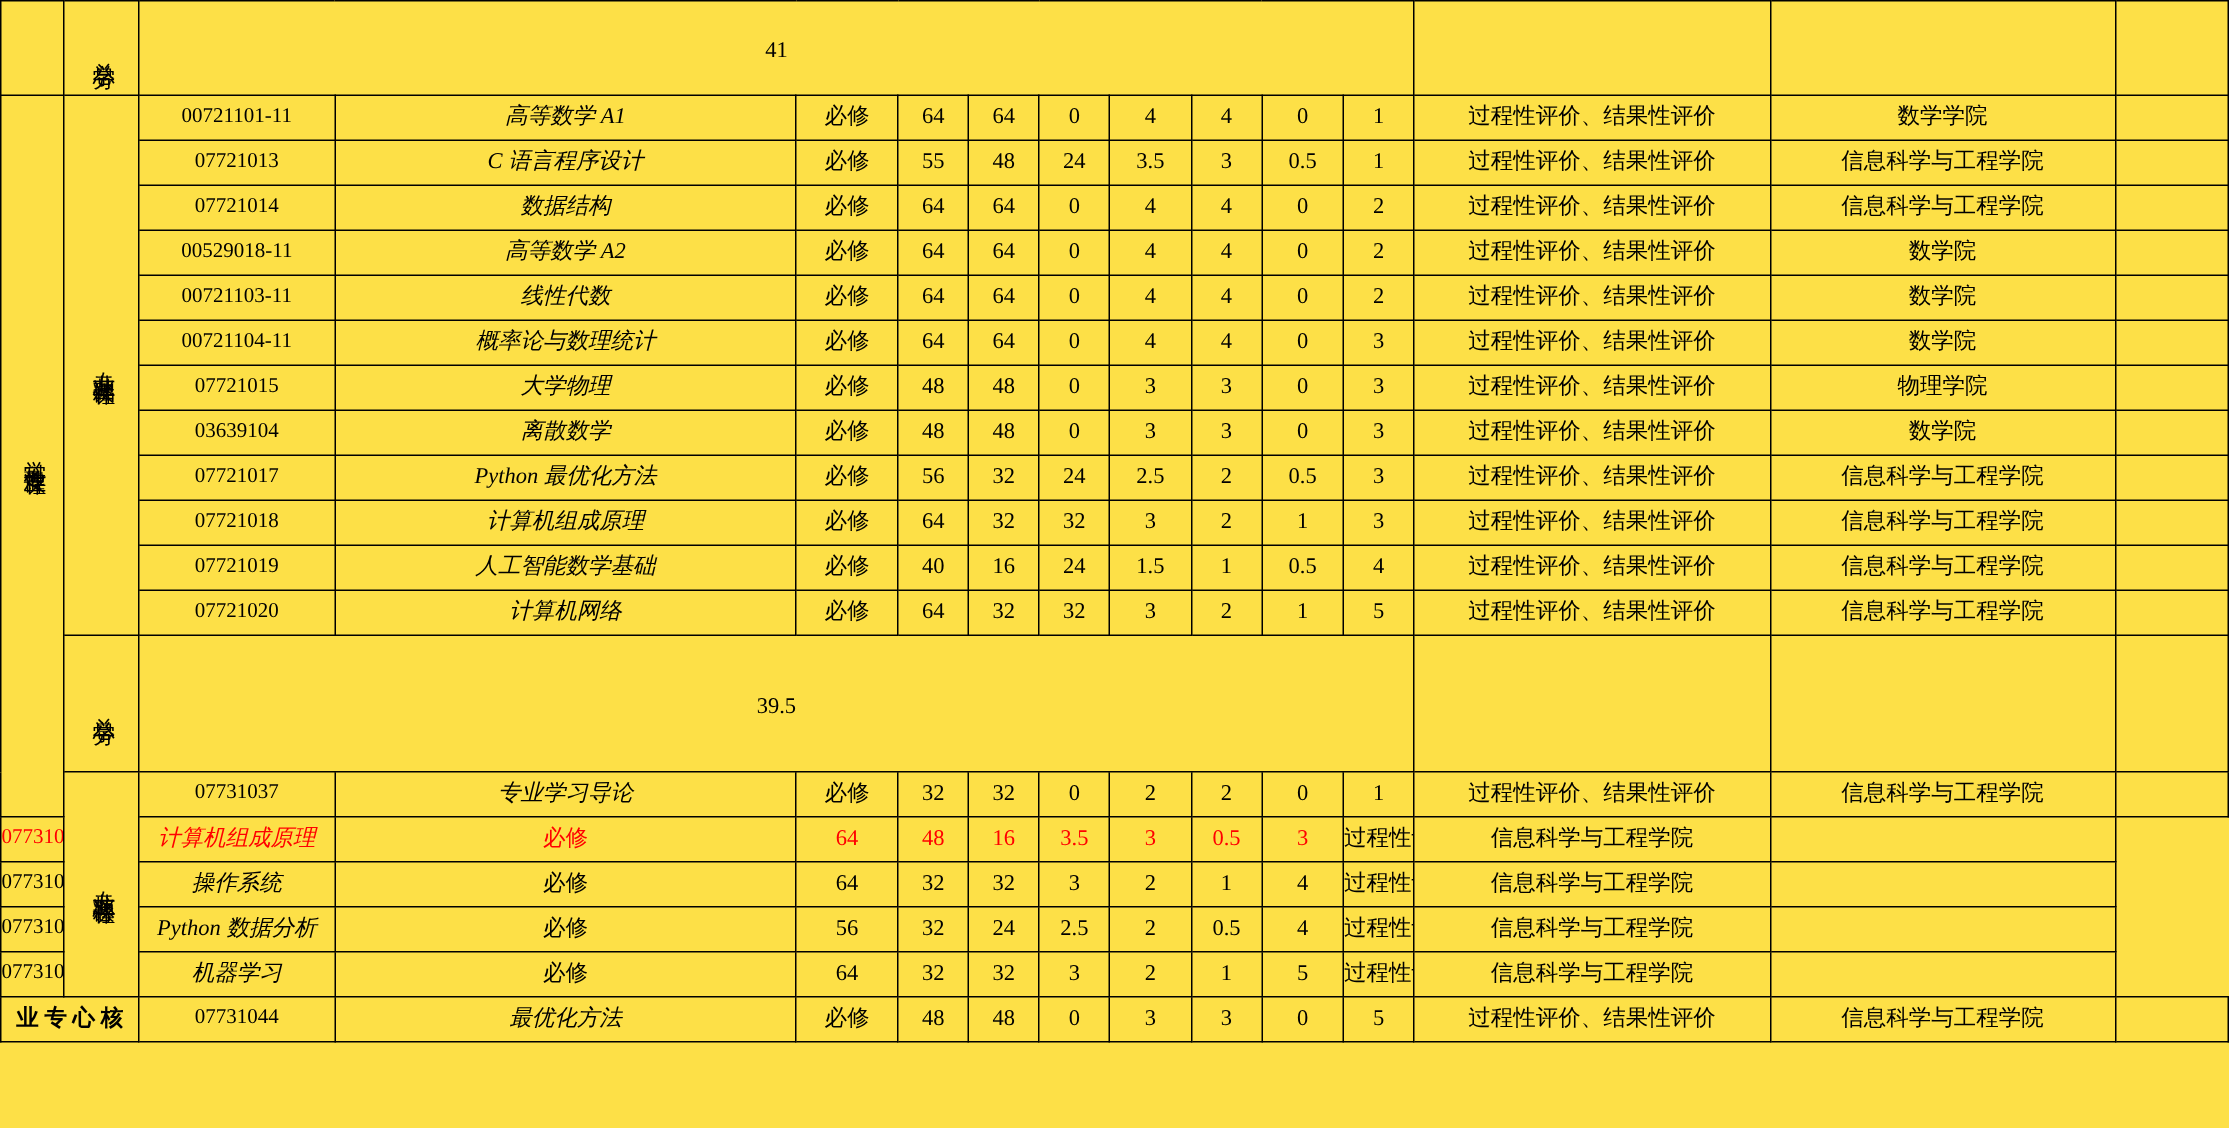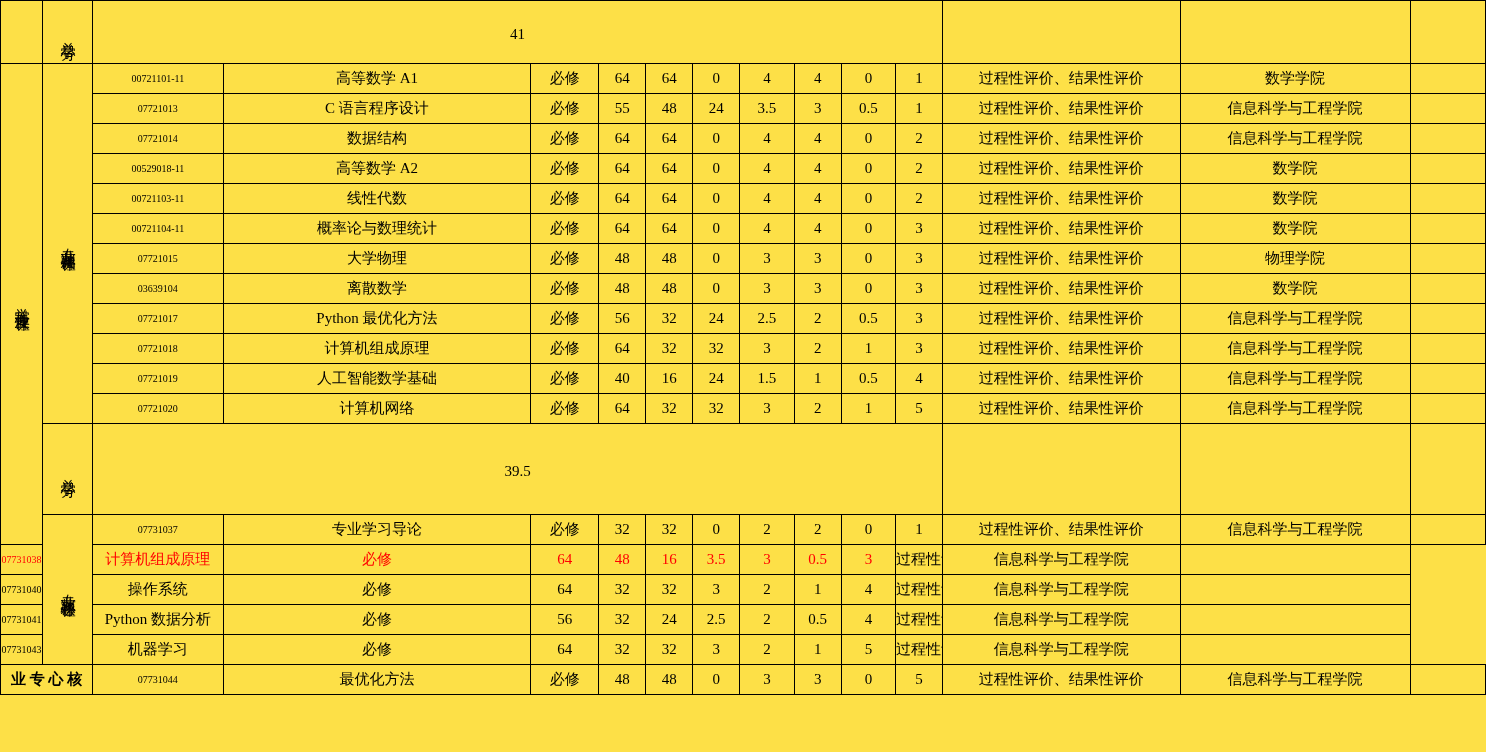--- a/index.html
+++ b/index.html
@@ -56,22 +56,22 @@
     padding-left: 8px;
     vertical-align: top;
     font-size: 15px;
   }
   td.total-val .inner {
     display: block;
     padding-top: 6px;
   }
   .c-blank { }
   .red { color: #ff0000; }
-  .name { font-size: 15px; }
-  .code { font-size: 10px; }
+  .name { font-size: 15px; font-style: italic; }
+  .code { font-size: 14px; }
   td.left-pad { text-align: left; padding-left: 6px; font-weight: bold; }
   
   col.w-cat1 { width: 40px; }
   col.w-cat2 { width: 48px; }
   col.w-code { width: 125px; }
   col.w-name { width: 294px; }
   col.w-type { width: 65px; }
   col.w-num  { width: 45px; }
   col.w-num3 { width: 52px; }
   col.w-sem  { width: 45px; }

